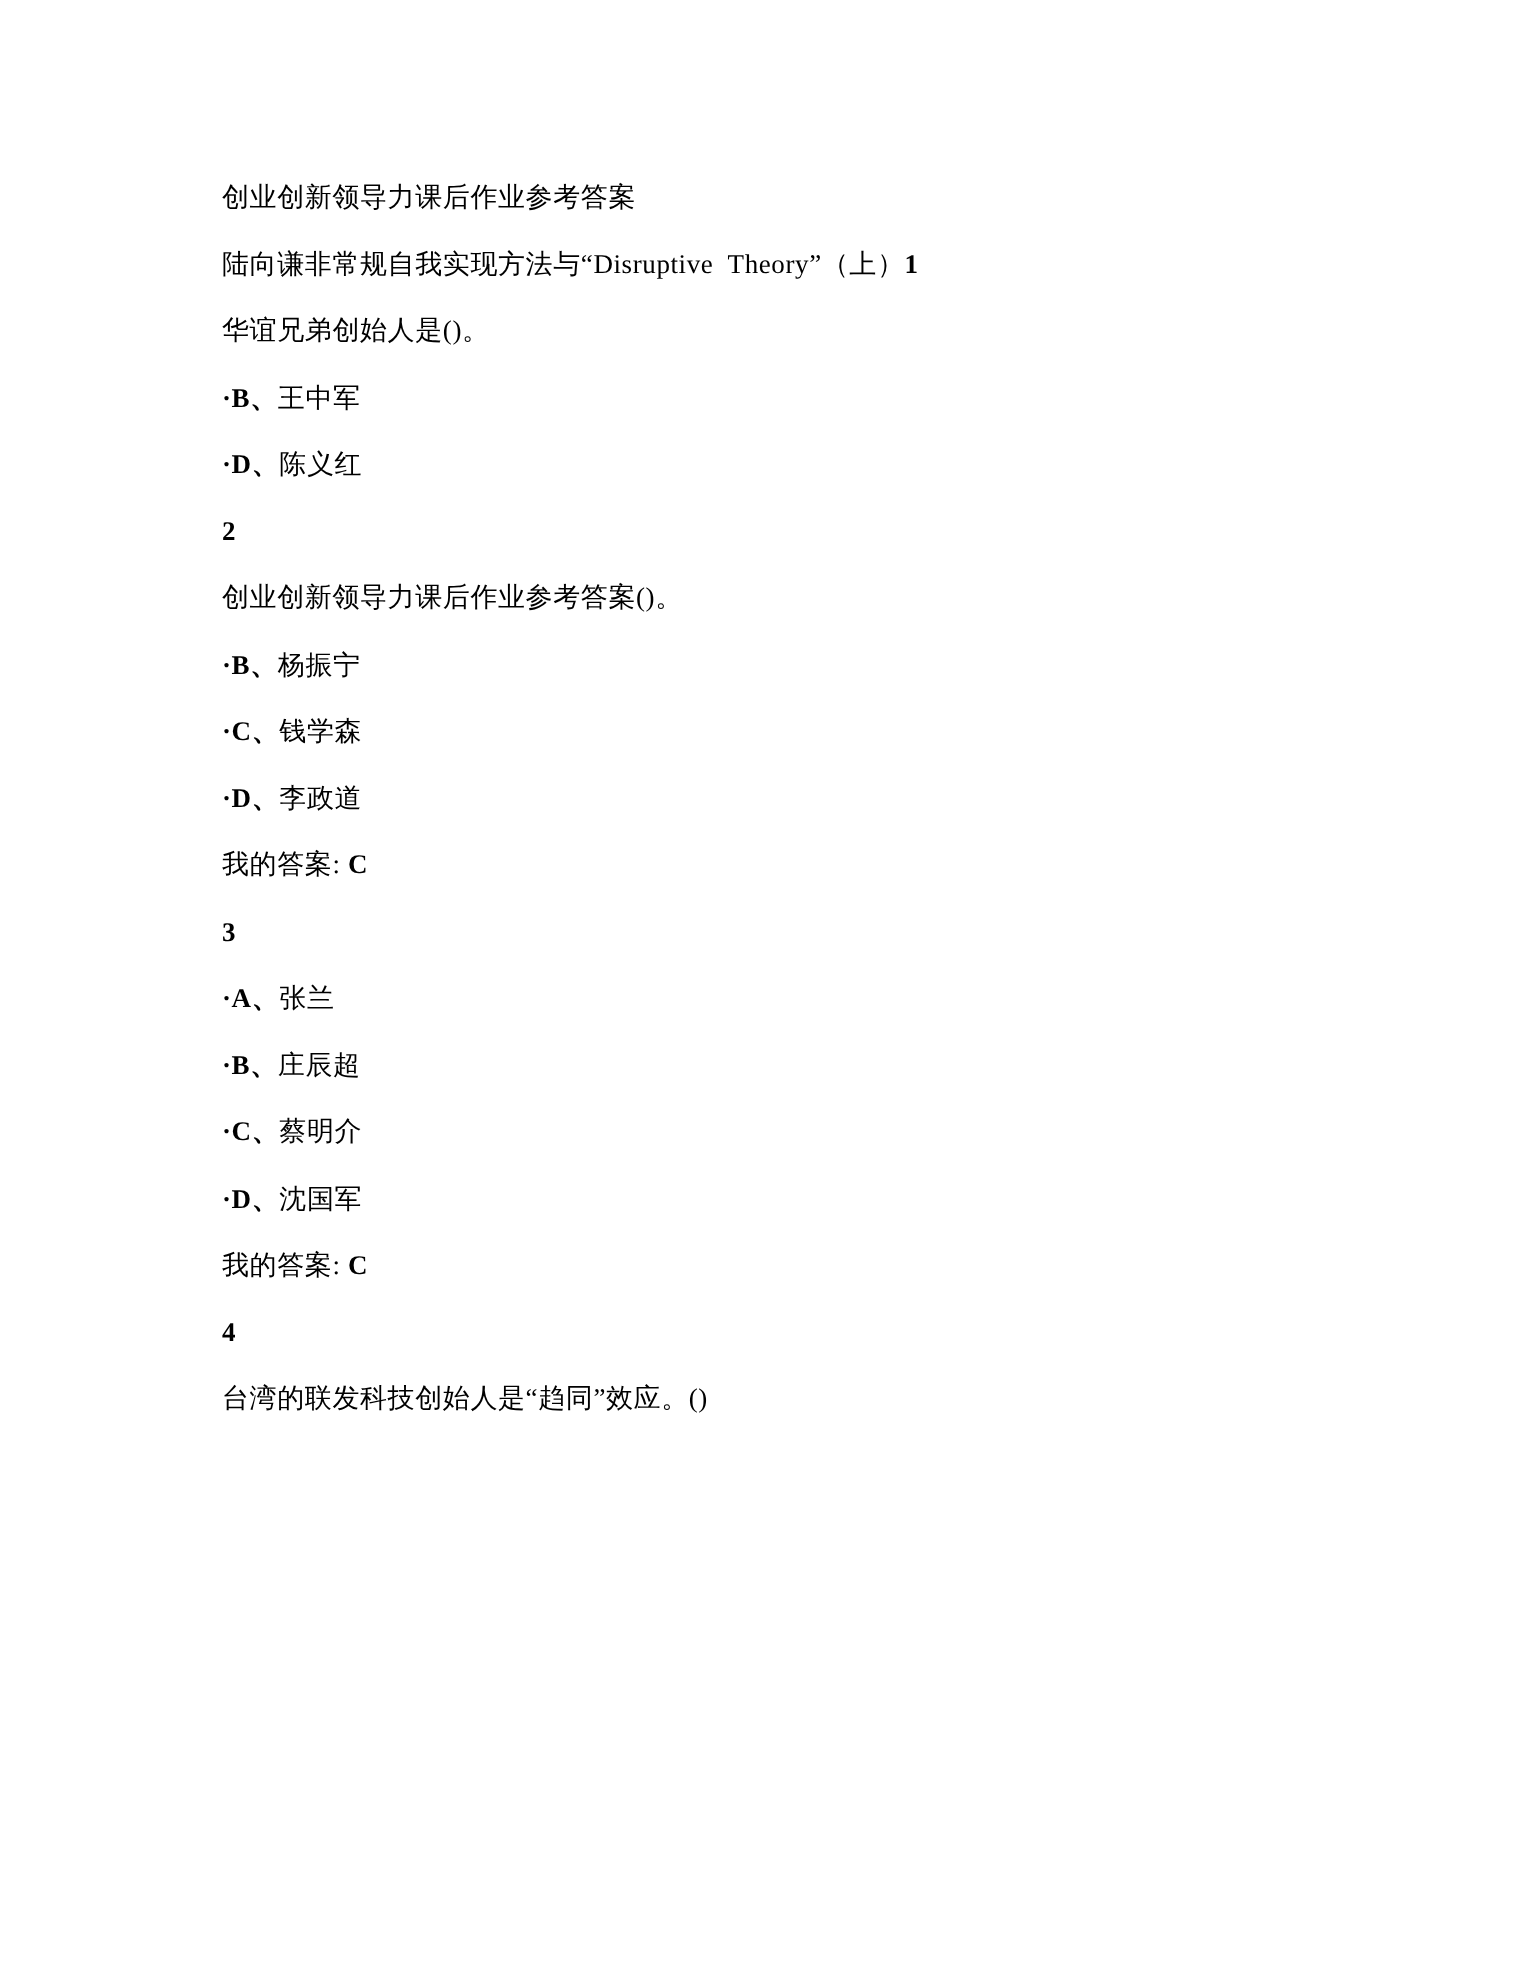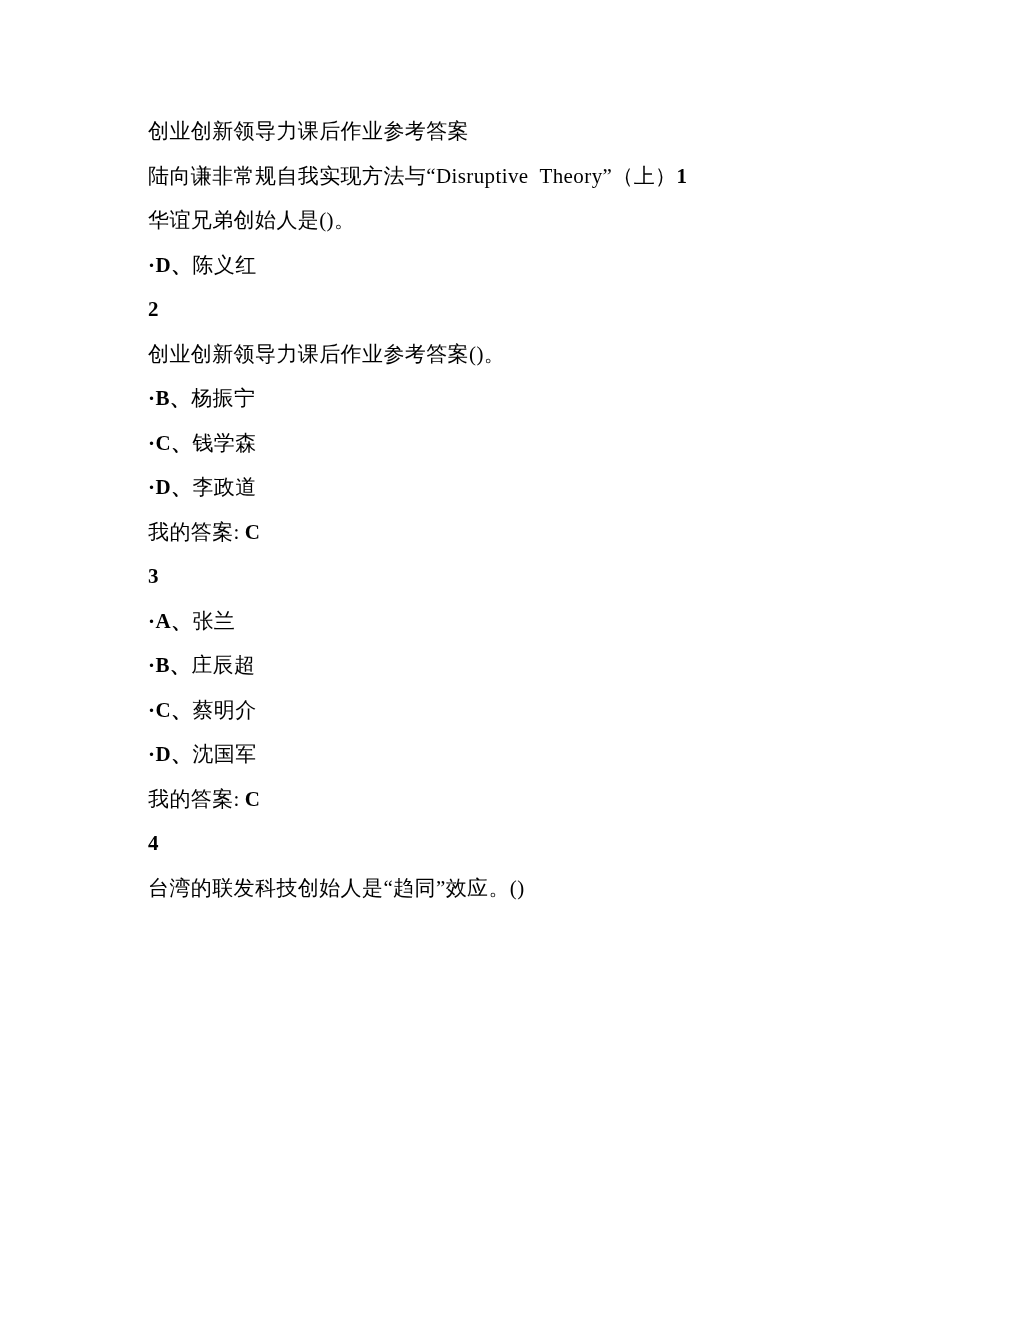--- a/index.html
+++ b/index.html
@@ -17,21 +17,21 @@
     box-sizing: border-box;
     width: 1020px;
     height: 1320px;
     background: #ffffff;
     padding: 122px 90px 0 148px;
     color: #000000;
     font-family: "Liberation Serif", "DejaVu Serif", serif;
   }
   .page p {
     margin: 0 0 26.5px 0;
-    font-size: 21px;
+    font-size: 18px;
     line-height: 18px;
     white-space: pre-wrap;
     letter-spacing: 0.4px;
   }
   .b {
     font-weight: bold;
   }
   .marker {
     font-weight: bold;
     letter-spacing: 0.4px;
@@ -47,20 +47,21 @@
 </head>
 <body>
 
 <div class="page">
 
   <p>创业创新领导力课后作业参考答案</p>
 
   <p><span>陆向谦非常规自我实现方法与“Disruptive  Theory”（上）</span><span class="headnum">1</span></p>
 
   <p>华谊兄弟创始人是()。</p>
+  <p><span class="marker">·B、</span><span>王中军</span></p>
   <p><span class="marker">·D、</span><span>陈义红</span></p>
 
   <p class="b">2</p>
   <p>创业创新领导力课后作业参考答案()。</p>
   <p><span class="marker">·B、</span><span>杨振宁</span></p>
   <p><span class="marker">·C、</span><span>钱学森</span></p>
   <p><span class="marker">·D、</span><span>李政道</span></p>
   <p><span>我的答案:</span><span class="ansv">C</span></p>
 
   <p class="b">3</p>

